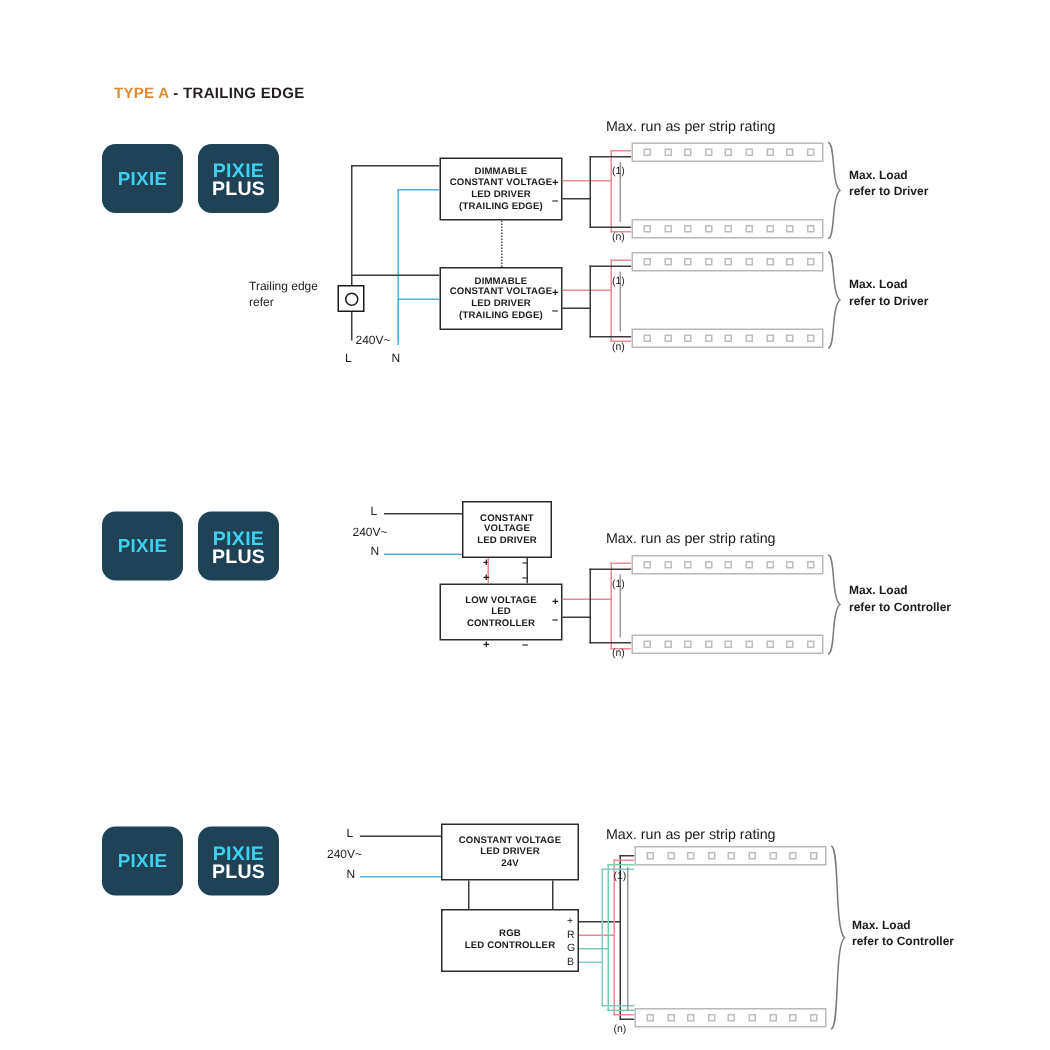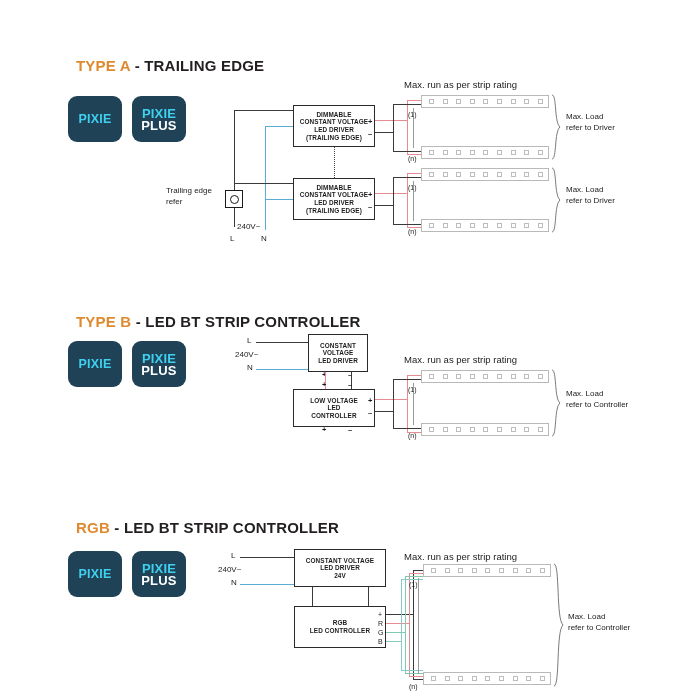--- a/index.html
+++ b/index.html
@@ -9,21 +9,21 @@
     color:#1b1b1b;position:relative;overflow:hidden;
   }
   .page{position:relative;width:700px;height:700px;}
 
   
   .main-title{
     position:absolute;left:76px;top:8px;
     font-size:15.5px;font-weight:bold;letter-spacing:.2px;color:#231f20;
   }
   .section-title{
-    position:absolute;font-size:15px;font-weight:bold;letter-spacing:.2px;color:#231f20;
+    position:absolute;font-size:10px;font-weight:bold;letter-spacing:.2px;color:#231f20;
   }
   .section-title .accent{color:#e08a30;}
 
   
   .badge{
     position:absolute;width:54px;height:46px;border-radius:9px;
     background:#1f4256;display:flex;flex-direction:column;
     align-items:center;justify-content:center;line-height:1;
   }
   .badge .logo-row{display:flex;align-items:center;justify-content:center;}
@@ -71,21 +71,21 @@
   .dimmer .knob{width:9px;height:9px;border:1.7px solid #1b1b1b;border-radius:50%;box-sizing:border-box;}
 
   
   .dotted{
     position:absolute;width:0;border-left:1.4px dotted #4a4a4a;
   }
 
   
   .brace{position:absolute;color:#6d6d6d;font-weight:300;}
   .brace svg{display:block;}
-  .brace-label{position:absolute;font-size:8px;color:#1b1b1b;line-height:1.35;white-space:nowrap;}
+  .brace-label{position:absolute;font-size:8px;color:#1b1b1b;line-height:1.35;white-space:nowrap;font-weight:bold;}
 
   .runlabel{position:absolute;font-size:9.5px;color:#1b1b1b;white-space:nowrap;}
 </style>
 </head>
 <body>
 
 <div class="page">
 
 
   <div class="section-title" style="left:76px;top:57px;">
@@ -224,23 +224,20 @@
   <div class="lbl tiny" style="left:408px;top:184px;">(1)</div>
   <div class="lbl tiny" style="left:408px;top:228px;">(n)</div>
   <div class="brace" style="left:551px;top:167px;">
     <svg width="10" height="66" viewBox="0 0 10 66">
         <path d="M1 1 C6 1 3 28 9 33 C3 38 6 65 1 65" fill="none" stroke="#7a7a7a" stroke-width="1"></path>
       </svg>
   </div>
   <div class="brace-label" style="left:566px;top:185px;">Max. Load</div>
   <div class="brace-label" style="left:566px;top:196px;">refer to Driver</div>
 
-  <div class="section-title" style="left:76px;top:313px;">
-    <span class="accent">TYPE B</span><span> - </span><span>LED BT STRIP CONTROLLER</span>
-  </div>
 
   <div class="badge single" style="left:68px;top:341px;">
     <div class="logo-row">
         <span class="pix">PIXIE</span>
       </div>
   </div>
   <div class="badge" style="left:132px;top:341px;">
     <div class="logo-row">
         <span class="pix">PIXIE</span>
       </div>
@@ -315,23 +312,20 @@
   <div class="lbl tiny" style="left:408px;top:386px;">(1)</div>
   <div class="lbl tiny" style="left:408px;top:432px;">(n)</div>
   <div class="brace" style="left:551px;top:369px;">
     <svg width="10" height="68" viewBox="0 0 10 68">
         <path d="M1 1 C6 1 3 29 9 34 C3 39 6 67 1 67" fill="none" stroke="#7a7a7a" stroke-width="1"></path>
       </svg>
   </div>
   <div class="brace-label" style="left:566px;top:389px;">Max. Load</div>
   <div class="brace-label" style="left:566px;top:400px;">refer to Controller</div>
 
-  <div class="section-title" style="left:76px;top:519px;">
-    <span class="accent">RGB</span><span> - </span><span>LED BT STRIP CONTROLLER</span>
-  </div>
 
   <div class="badge single" style="left:68px;top:551px;">
     <div class="logo-row">
         <span class="pix">PIXIE</span>
       </div>
   </div>
   <div class="badge" style="left:132px;top:551px;">
     <div class="logo-row">
         <span class="pix">PIXIE</span>
       </div>

